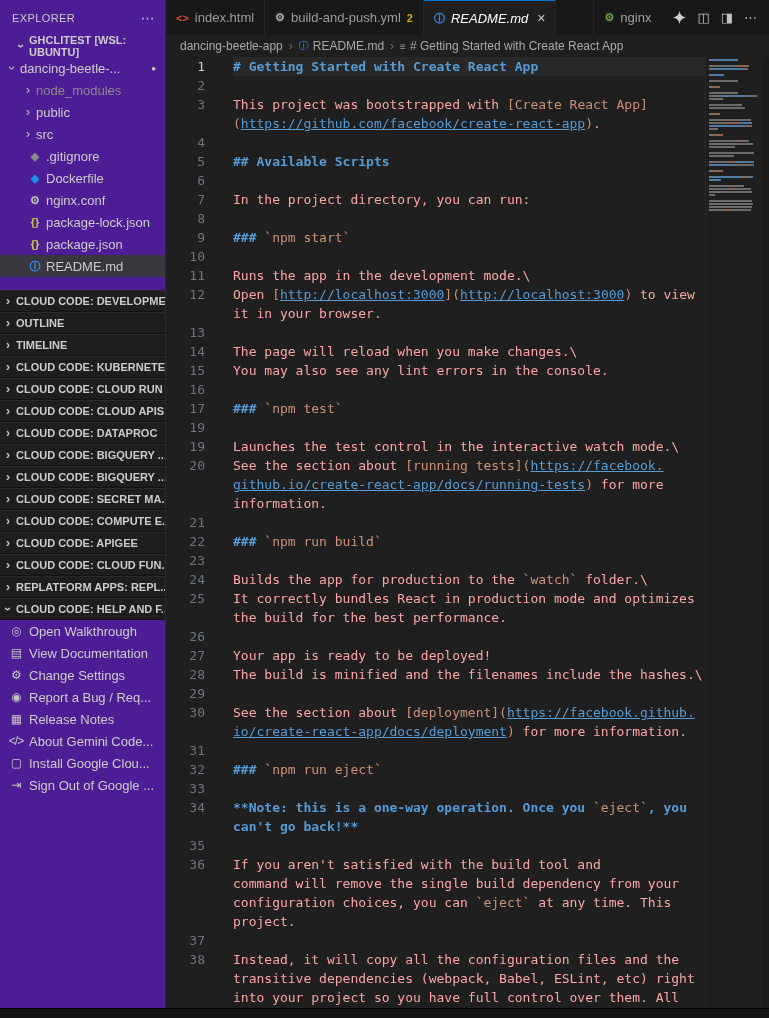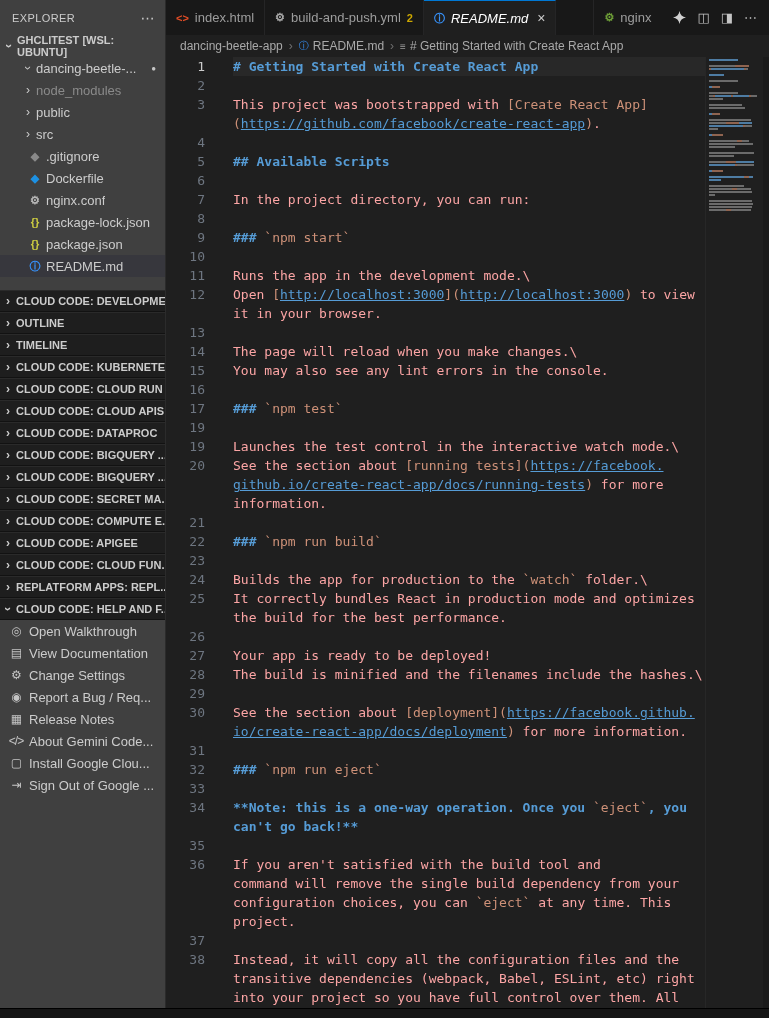--- a/index.html
+++ b/index.html
@@ -1,27 +1,27 @@
 <!DOCTYPE html>
 <html><head>
 <meta charset="utf-8">
 <style>
   *{box-sizing:border-box;margin:0;padding:0}
   html,body{width:769px;height:1018px;overflow:hidden;background:#161616;font-family:"Liberation Sans",sans-serif}
   .app{display:flex;flex-direction:column;width:769px;height:1018px;background:#1f1f1f}
   .main{display:flex;flex:1;min-height:0}
 
   
-  .sidebar{width:166px;min-width:166px;background:#404040;border-right:1px solid #2b2b2b;display:flex;flex-direction:column;overflow:hidden}
+  .sidebar{width:166px;min-width:166px;background:#4c1d95;border-right:1px solid #2b2b2b;display:flex;flex-direction:column;overflow:hidden}
   .sb-header{height:35px;min-height:35px;display:flex;align-items:center;padding:0 10px 0 12px;color:#cccccc;font-size:11px;letter-spacing:.4px}
   .sb-more{margin-left:auto;font-size:14px;color:#cccccc;cursor:pointer}
-  .ws-header{height:22px;min-height:22px;display:flex;align-items:center;padding-left:1px;color:#cccccc;font-size:11px;font-weight:bold;cursor:pointer}
+  .ws-header{height:22px;min-height:22px;display:flex;align-items:center;padding-left:13px;color:#cccccc;font-size:11px;font-weight:bold;cursor:pointer}
   .chev{display:inline-block;width:16px;min-width:16px;text-align:center;font-size:12px;color:#cccccc;line-height:1}
   .chev.down{transform:rotate(90deg)}
-  .trow{height:22px;min-height:22px;display:flex;align-items:center;font-size:13px;color:#cccccc;cursor:pointer;padding-left:20px;overflow:hidden}
+  .trow{height:22px;min-height:22px;display:flex;align-items:center;font-size:13px;color:#cccccc;cursor:pointer;padding-left:4px;overflow:hidden}
   .trow.child-folder{padding-left:20px}
   .trow.file{padding-left:26px}
   .trow.sel{background:#37373d}
   .tlabel{white-space:nowrap;overflow:hidden}
   .tlabel.dim{color:#8a8a8a}
   .tdot{margin-left:auto;margin-right:9px;color:#c5c5c5;font-size:8px}
   .ficon{width:18px;min-width:18px;display:inline-flex;justify-content:center;font-size:11px;margin-right:2px;font-weight:bold}
   .spacer12{height:13px;min-height:13px}
   .section{height:22px;min-height:22px;display:flex;align-items:center;background:#1e1e1e;border-top:1px solid #2a2a2a;border-bottom:1px solid #121212;font-size:11px;font-weight:bold;color:#cccccc;cursor:pointer;overflow:hidden}
   .slabel{white-space:nowrap;overflow:hidden}

